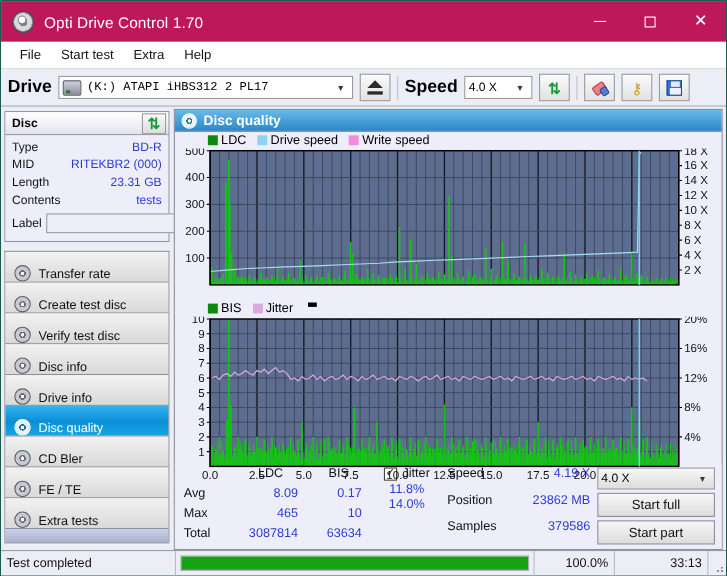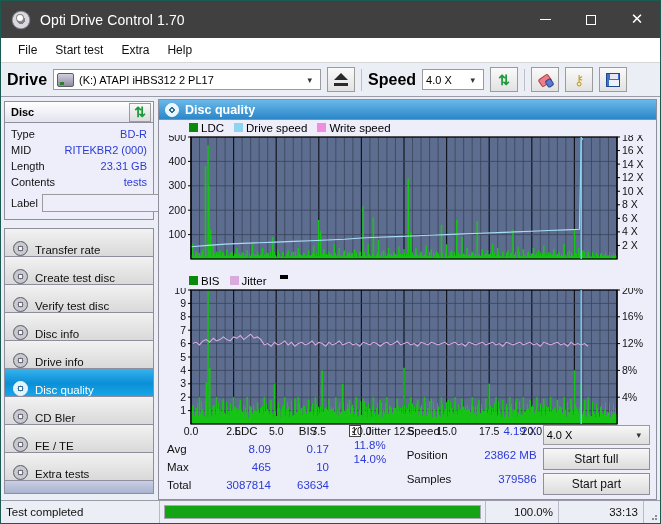--- a/index.html
+++ b/index.html
@@ -12,21 +12,21 @@
   }
   .win{
     position:absolute;inset:0;
     border:1px solid #1b5a50;
     box-sizing:border-box;
     background:#f0f0f0;
     display:flex;flex-direction:column;
   }
   
   .titlebar{
-    height:37px;background:#404040;color:#ffffff;
+    height:37px;background:#be185d;color:#ffffff;
     display:flex;align-items:center;flex:0 0 auto;justify-content:space-between;
   }
   .titlebar .app-icon{
     width:20px;height:20px;margin-left:10px;margin-right:9px;
     border-radius:50%;
     background:radial-gradient(circle at 50% 50%, #fbfbfb 0 12%, #7e7e86 13% 30%, #d8d8dd 31% 62%, #9a9aa4 63% 86%, #5c5c66 87% 100%);
     border:1px solid #4a4a52;box-sizing:border-box;position:relative;
   }
   .titlebar .app-icon:after{
     content:"";position:absolute;left:5px;top:4px;width:6px;height:6px;border-radius:50%;
@@ -58,21 +58,21 @@
     display:flex;align-items:center;padding:0 2px 0 3px;font-size:11px;color:#000;
     position:relative;
   }
   .combo .chev{margin-left:auto;padding:0 6px;color:#333;font-size:9px;}
   .drive-combo{width:268px;}
   .drive-combo .dicon{
     width:17px;height:14px;margin-right:5px;flex:0 0 auto;position:relative;
     background:linear-gradient(#cfcfe0,#8d8d9e);border:1px solid #5c5c6e;border-radius:2px;box-sizing:border-box;
   }
   .drive-combo .dicon:after{content:"";position:absolute;left:2px;bottom:1px;width:4px;height:3px;background:#2f7d32;}
-  .drive-combo .dtxt{white-space:nowrap;overflow:hidden;}
+  .drive-combo .dtxt{white-space:nowrap;overflow:hidden;font-family:Liberation Mono, monospace;}
   .speed-combo{width:62px;}
   .tbtn{
     width:28px;height:25px;border:1px solid #9b9b9b;background:linear-gradient(#fafafa,#e2e2e2);
     box-sizing:border-box;display:flex;align-items:center;justify-content:center;
   }
   .sep{width:1px;height:22px;background:#bfbfcb;}
   .eject-tri{
     width:0;height:0;border-left:7px solid transparent;border-right:7px solid transparent;
     border-bottom:7px solid #2b2b2b;margin-bottom:1px;
   }

